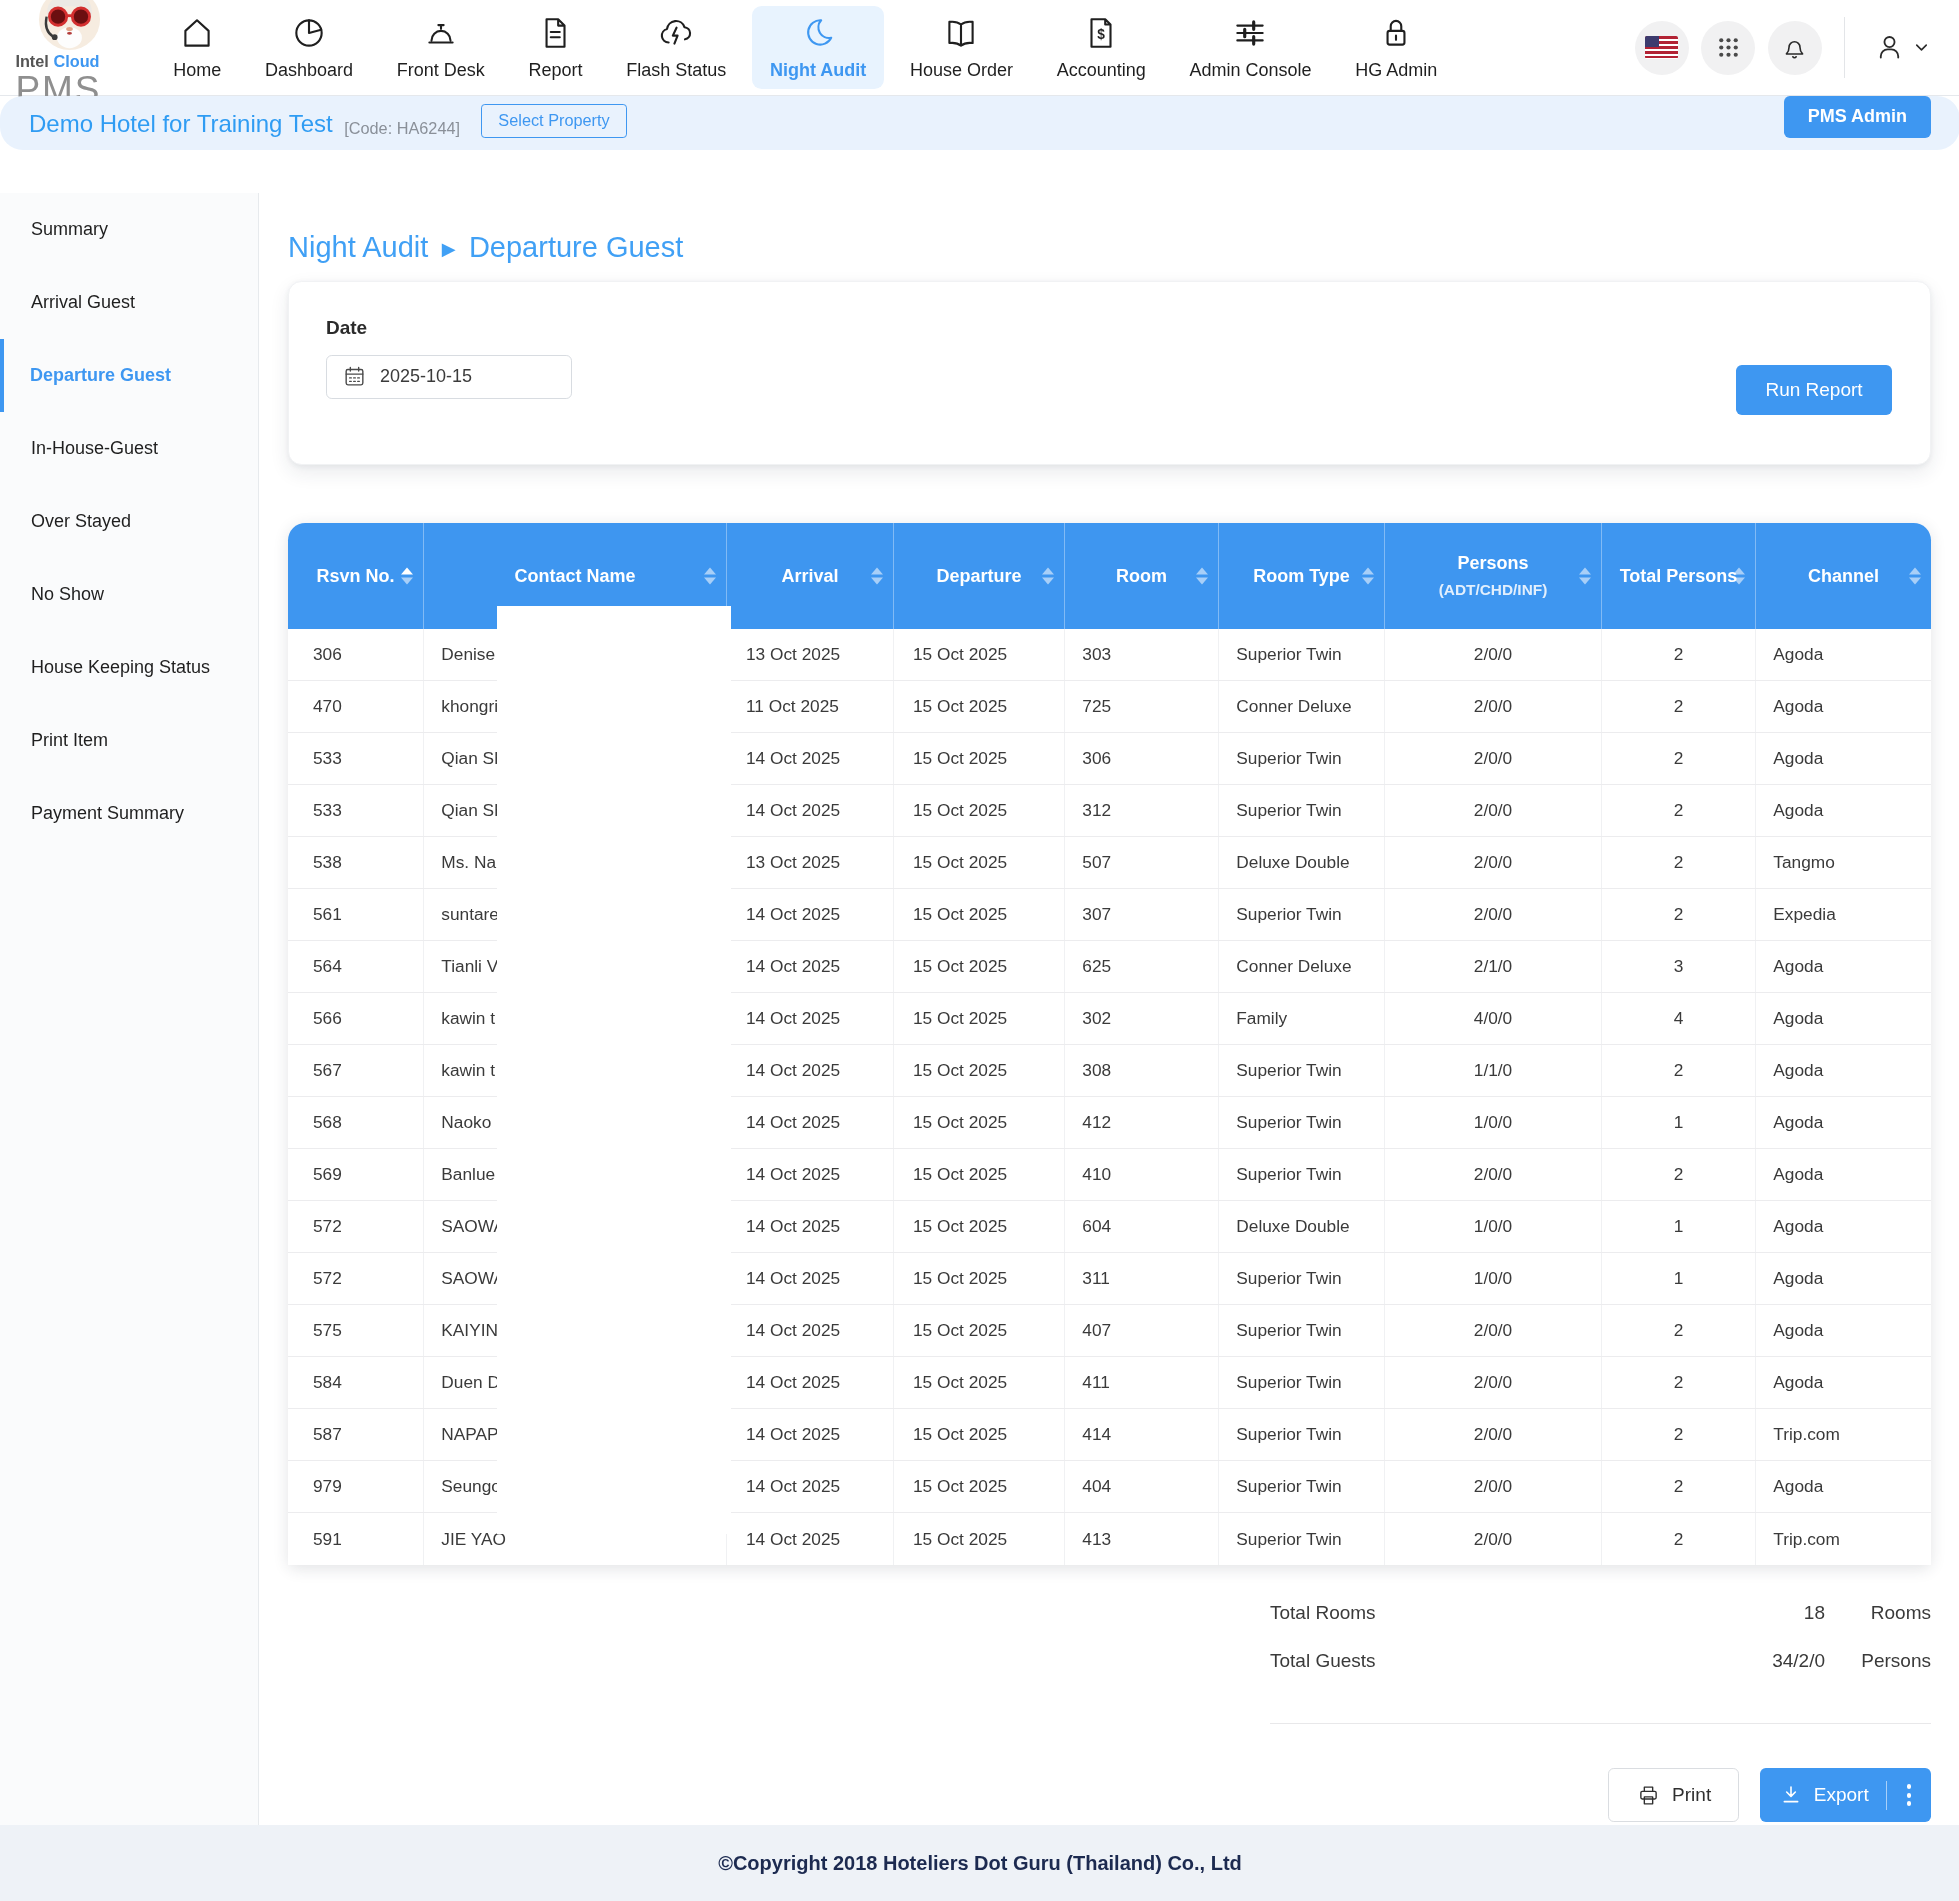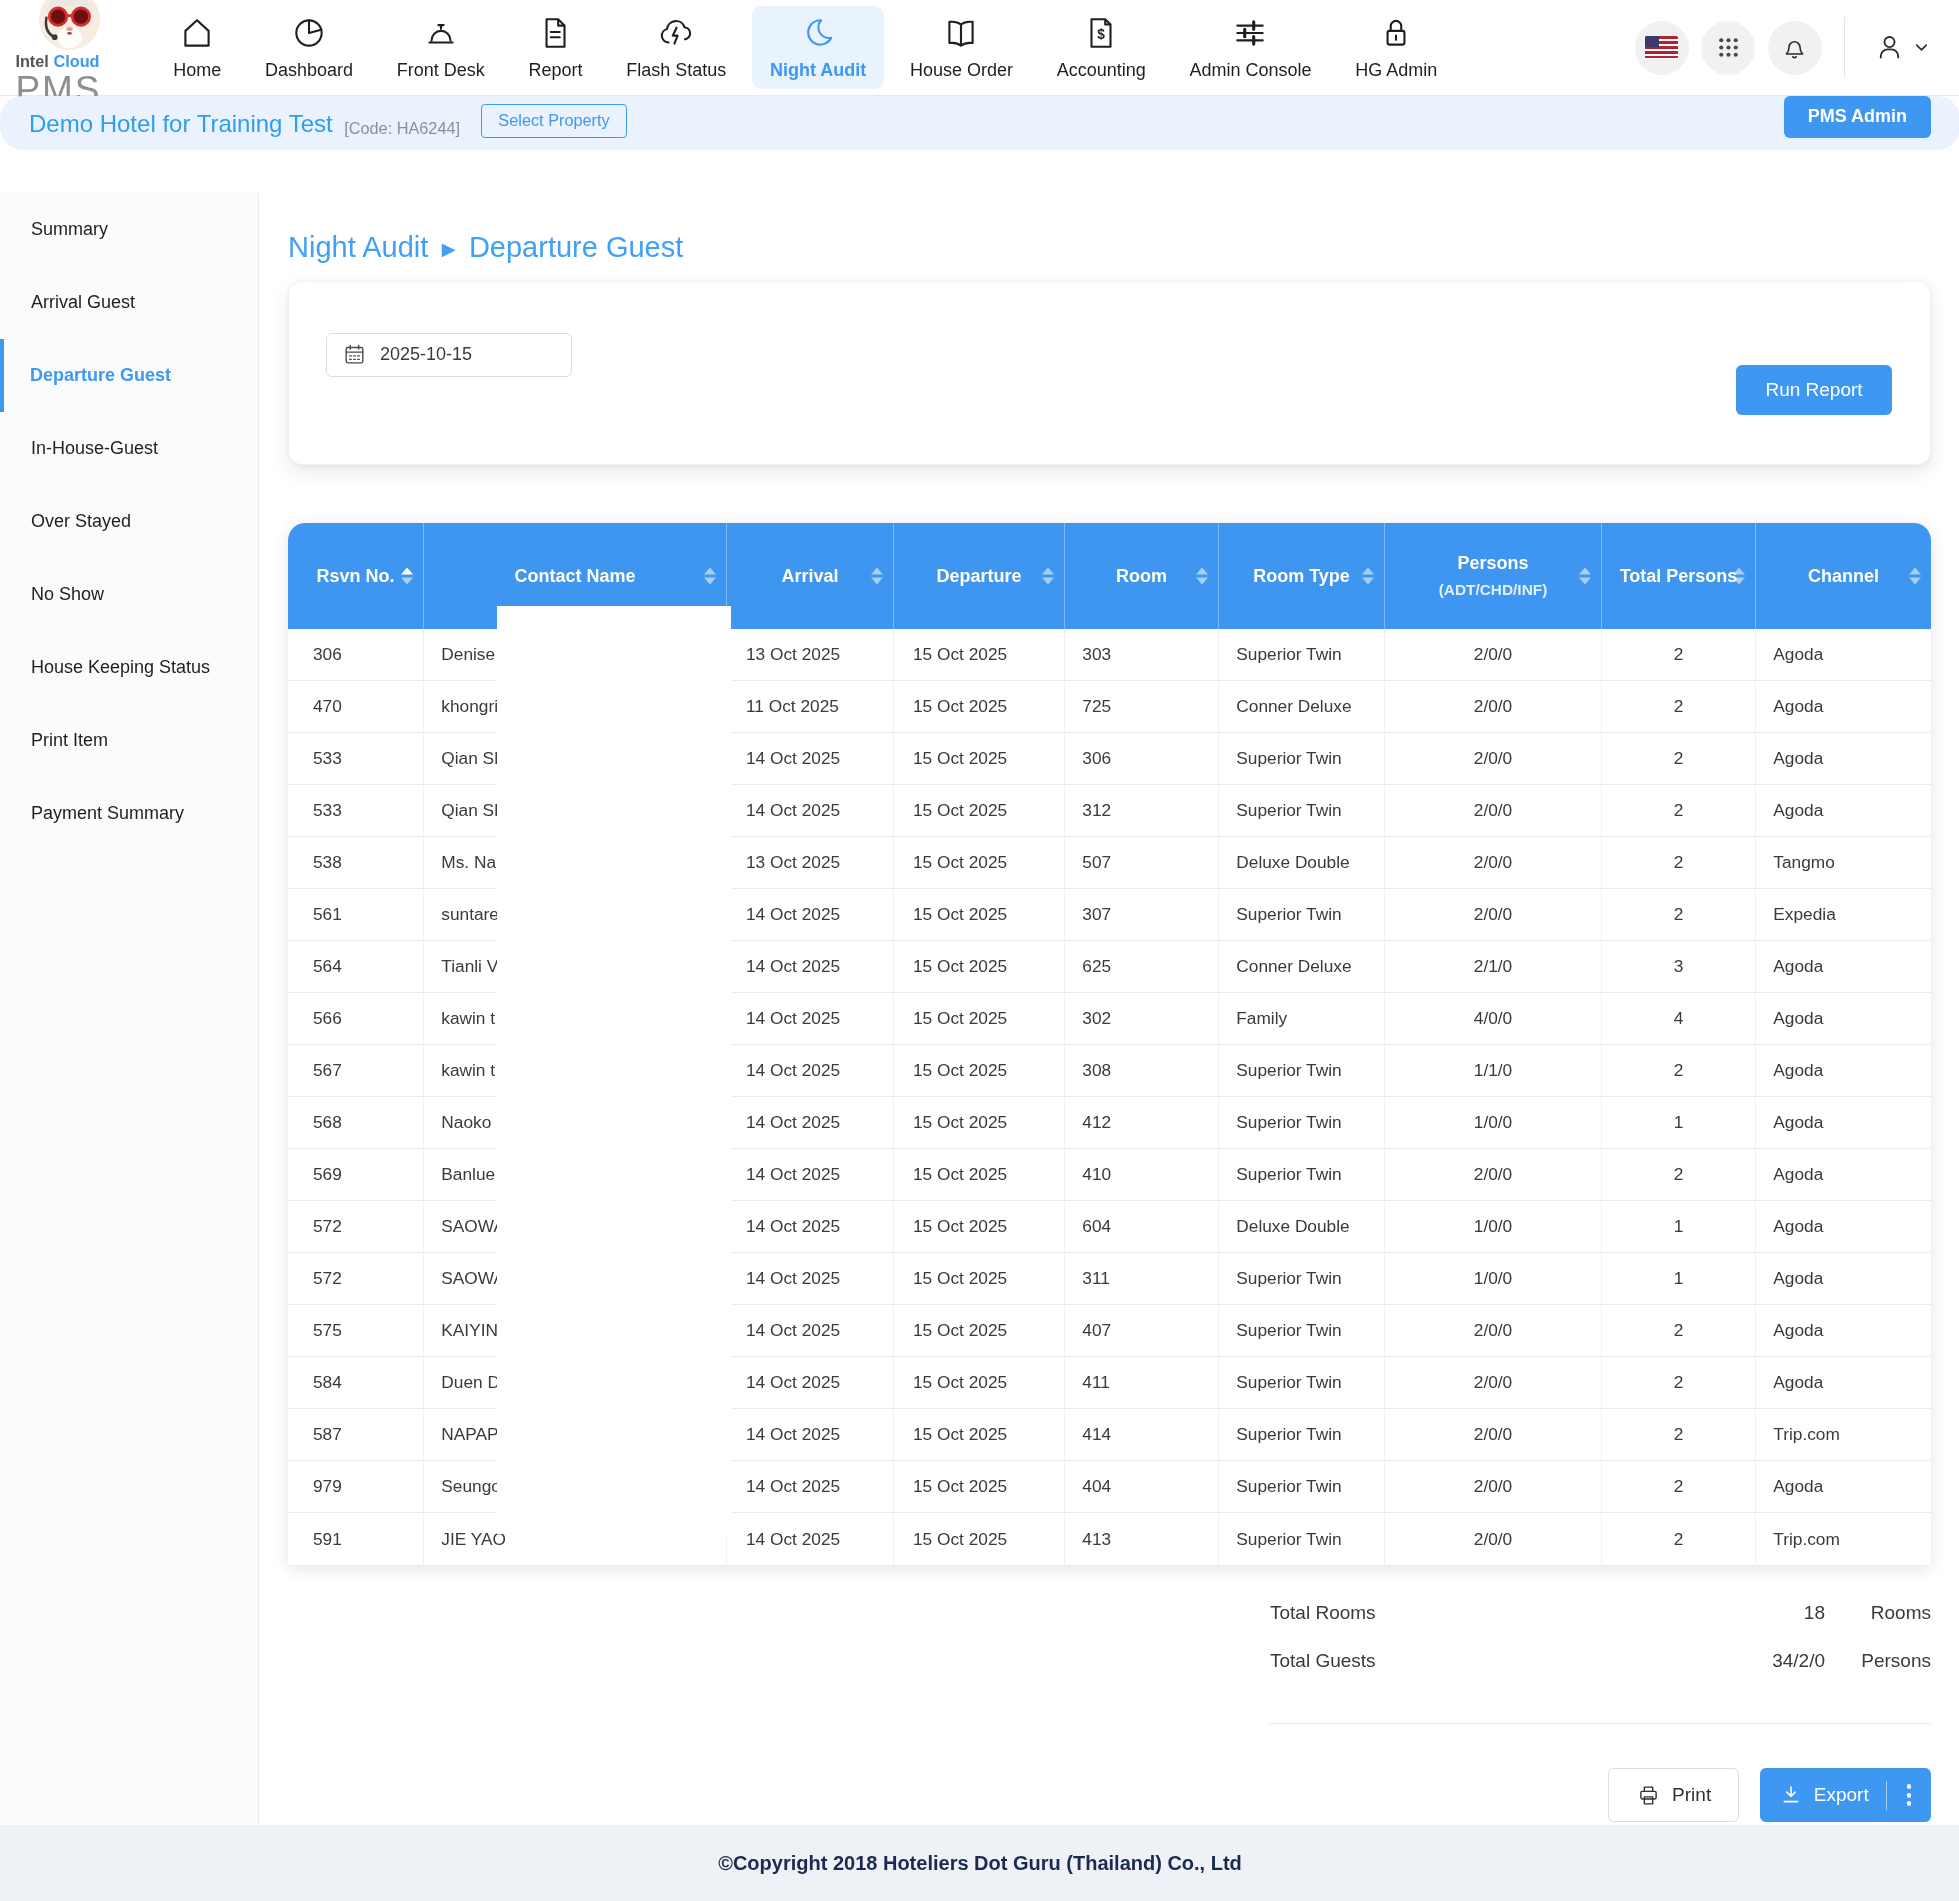--- a/index.html
+++ b/index.html
@@ -286,20 +286,21 @@
       </aside>
 
     <main class="content">
       <h1 class="page-title">
         <span>Night Audit</span>
         <span class="bc-sep">▶</span>
         <span>Departure Guest</span>
       </h1>
 
       <section class="filter-card">
+        <div class="date-label">Date</div>
         <div class="date-input">
           <span class="cal">
             <svg viewBox="0 0 36 36" fill="none" stroke="currentColor" stroke-width="2" stroke-linecap="round" stroke-linejoin="round">
               <rect x="6" y="8" width="24" height="22" rx="2.5"></rect>
               <path d="M6 14.5 h24 M12 5 v5 M24 5 v5"></path>
               <path d="M11 20 h2.4 M16.8 20 h2.4 M22.6 20 h2.4 M11 25 h2.4 M16.8 25 h2.4 M22.6 25 h2.4"></path>
             </svg>
           </span>
           <span class="dval">2025-10-15</span>
         </div>

